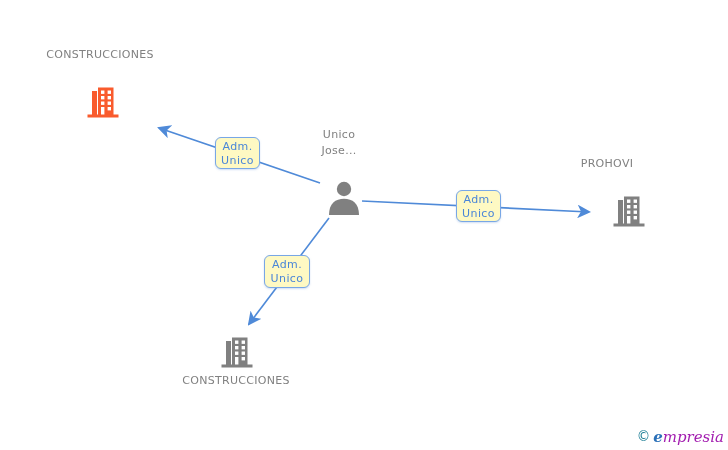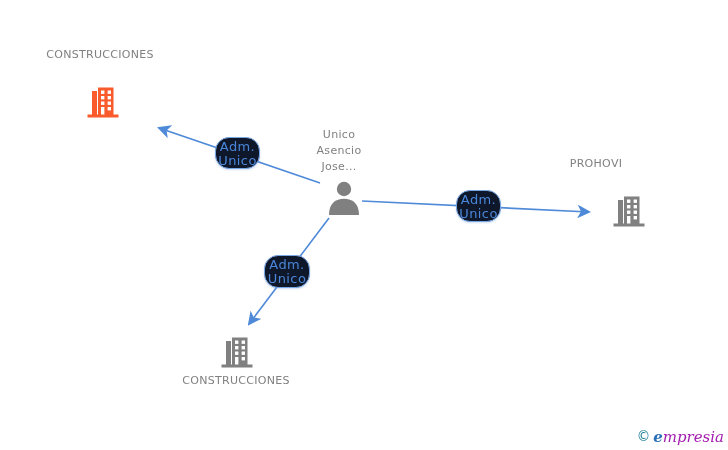--- a/index.html
+++ b/index.html
@@ -36,26 +36,26 @@
   .person-wrap {
     position: absolute;
     width: 38px; height: 34px;
   }
   .building--orange { fill: #f95b2d; }
   .building--gray { fill: #808080; }
   .person-fill { fill: #808080; }
   .edge-label {
     position: absolute;
     box-sizing: border-box;
-    background: #0f172a;
+    background: #fef9c3;
     border: 1.5px solid #78a7e6;
-    border-radius: 14px;
+    border-radius: 6px;
     box-shadow: 0 1px 2px rgba(120,160,220,0.35);
     color: #4a86d8;
-    font-size: 13px;
+    font-size: 11px;
     line-height: 14px;
     letter-spacing: 0.4px;
     text-align: center;
     padding-top: 2px;
     cursor: pointer;
   }
   .edge-label span { display: block; }
   .brand {
     position: absolute;
     right: 4px; bottom: 4px;
@@ -124,36 +124,35 @@
           <rect x="22.6" y="23" width="3.4" height="3.4"></rect>
         </g>
       </svg>
     </div>
   </div>
 
   
   <div class="node-group">
     <div class="node-label clickable" style="left:289px; top:127px; width:100px;">
       <span>Unico</span>
-      <span>Asencio</span>
       <span>Jose...</span>
     </div>
     <div class="person-wrap clickable" style="left:325px; top:181px;">
       <svg viewBox="0 0 38 34" width="38" height="34">
         <g class="person-fill">
           <circle cx="19" cy="8" r="7.2"></circle>
           <path d="M4,34 C4,22.5 10.5,17.8 19,17.8 C27.5,17.8 34,22.5 34,34 Z"></path>
         </g>
       </svg>
     </div>
   </div>
 
   
   <div class="node-group">
-    <div class="node-label clickable" style="left:526px; top:156px; width:140px;">
+    <div class="node-label clickable" style="left:537px; top:156px; width:140px;">
       <span>PROHOVI</span>
     </div>
     <div class="icon-wrap clickable" style="left:611px; top:193px;">
       <svg viewBox="0 0 36 36" width="36" height="36">
         <g class="building--gray">
           <rect x="7" y="7" width="5" height="24"></rect>
           <rect x="13" y="3.5" width="15.5" height="27.5"></rect>
           <rect x="2.5" y="30.5" width="31" height="3"></rect>
         </g>
         <g fill="#ffffff">

